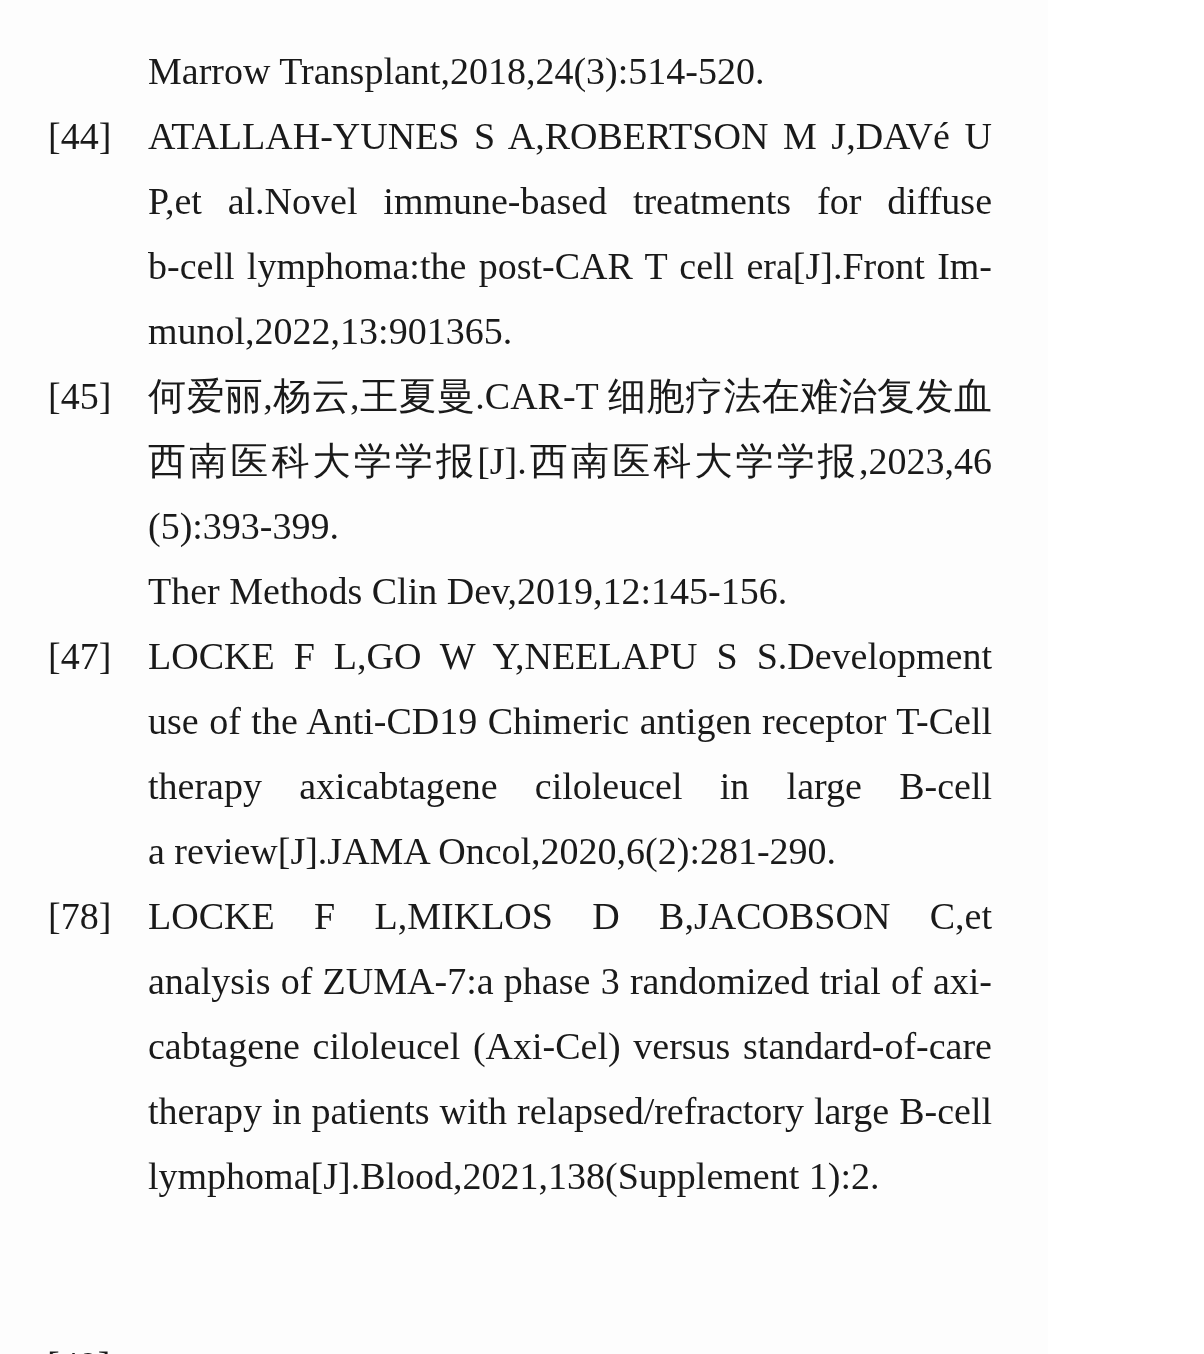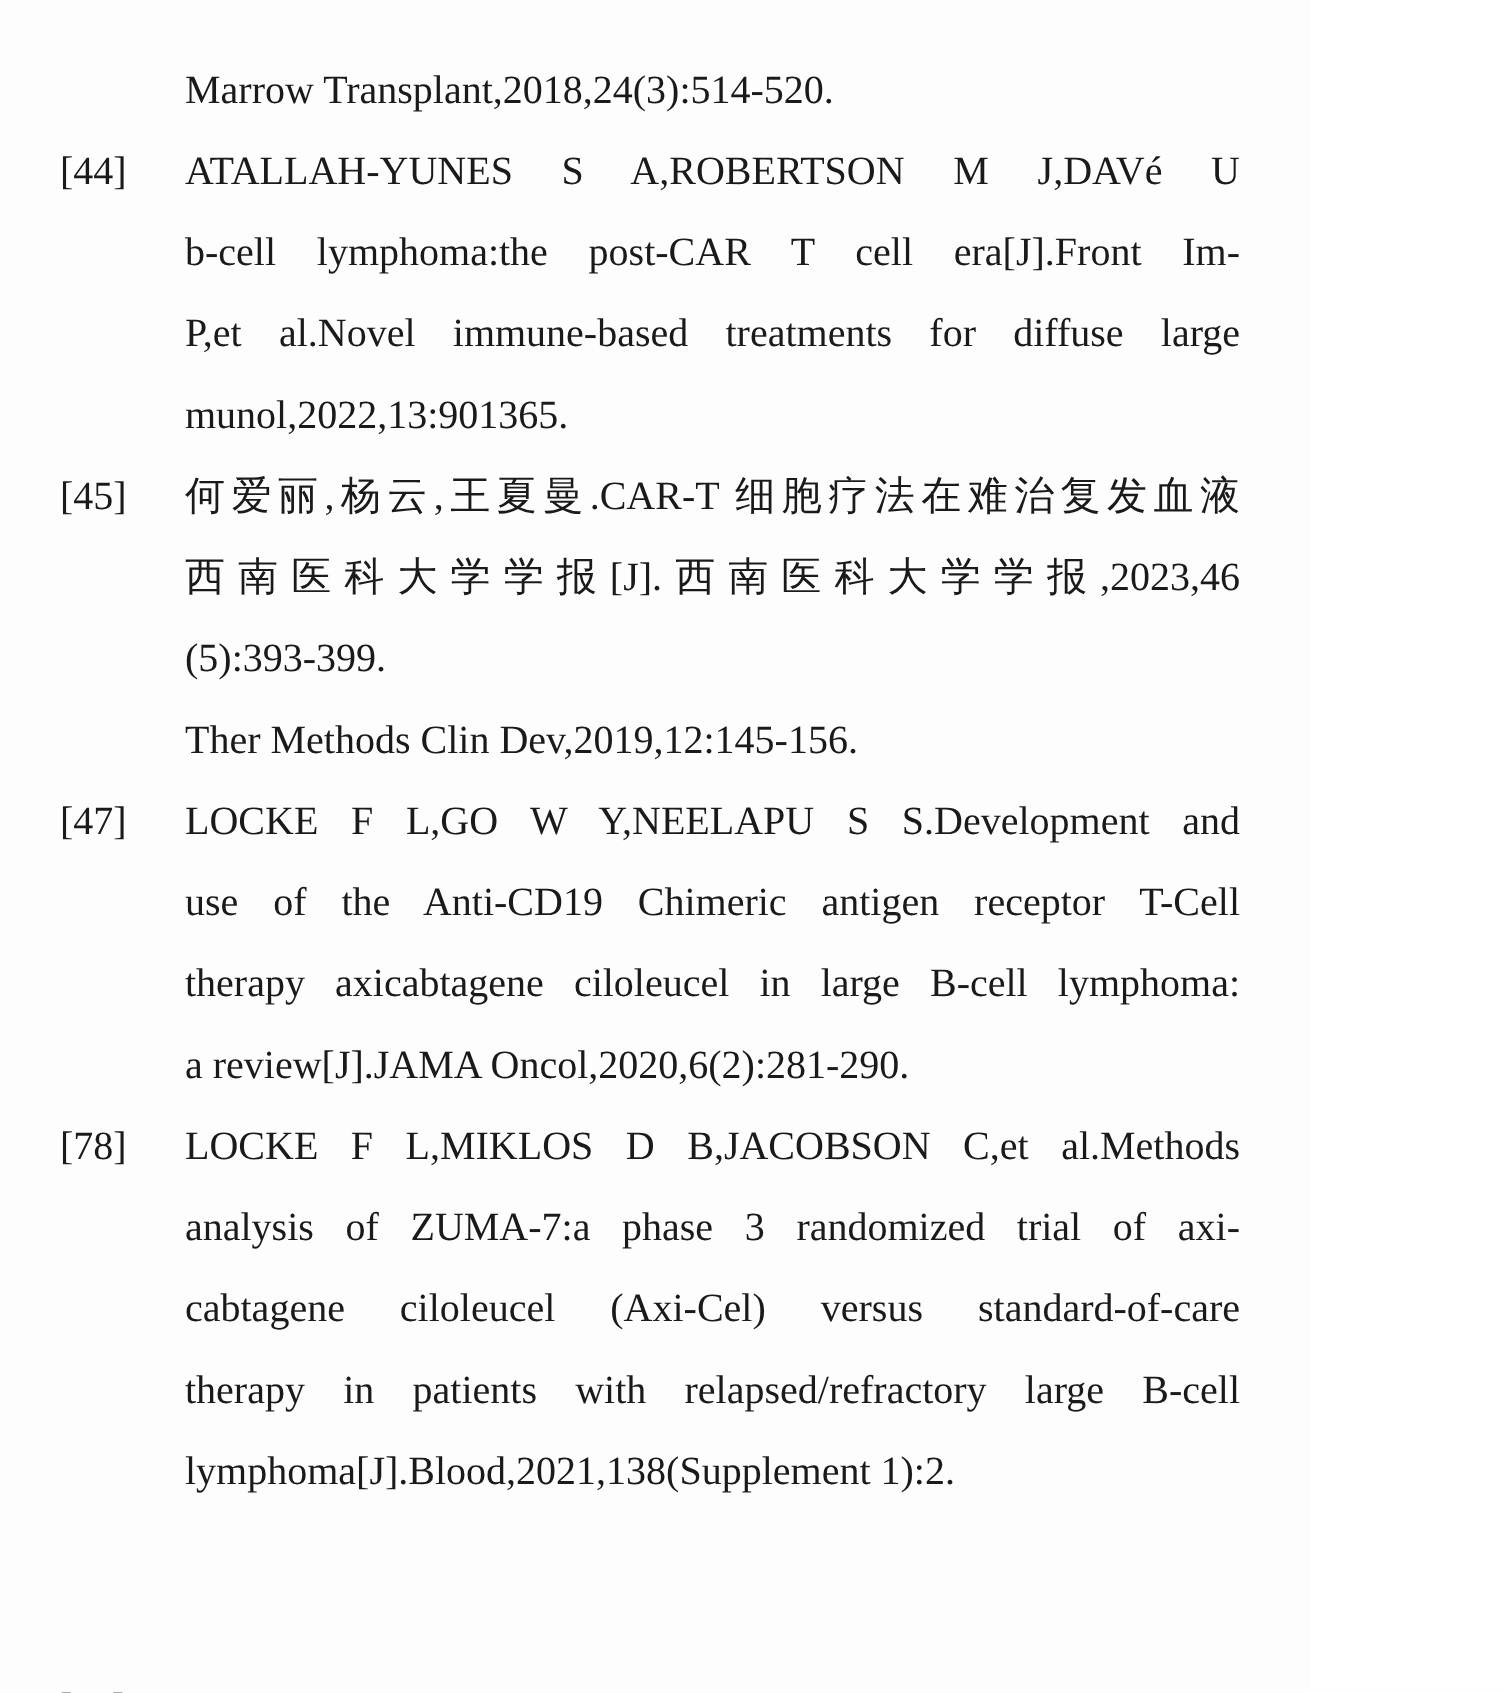--- a/index.html
+++ b/index.html
@@ -5,21 +5,21 @@
   html, body { margin: 0; padding: 0; }
   .page {
     position: relative;
     width: 1048px;
     height: 1354px;
     background: #fdfdfd;
     overflow: hidden;
     box-sizing: border-box;
     padding-top: 39px;
     font-family: "Liberation Serif", "DejaVu Serif", serif;
-    font-size: 32px;
+    font-size: 38px;
     color: #1a1a1a;
   }
   .ref { position: relative; }
   .row {
     position: relative;
     height: 65px;
     line-height: 65px;
     padding-left: 148px;
     padding-right: 56px;
     white-space: nowrap;
@@ -62,24 +62,24 @@
       <div class="txt left">Marrow Transplant,2018,24(3):514-520.</div>
     </div>
   </div>
 
   <div class="ref">
     <div class="row">
       <span class="lbl">[44]</span>
       <div class="txt justify">ATALLAH-YUNES S A,ROBERTSON M J,DAVé U</div>
     </div>
     <div class="row">
-      <div class="txt justify">b-cell lymphoma:the post-CAR T cell era[J].Front Im-</div>
+      <div class="txt justify">P,et al.Novel immune-based treatments for diffuse large</div>
     </div>
     <div class="row">
-      <div class="txt justify">P,et al.Novel immune-based treatments for diffuse large</div>
+      <div class="txt justify">b-cell lymphoma:the post-CAR T cell era[J].Front Im-</div>
     </div>
     <div class="row">
       <div class="txt left">munol,2022,13:901365.</div>
     </div>
   </div>
 
   <div class="ref">
     <div class="row">
       <span class="lbl">[45]</span>
       <div class="txt justify">何爱丽,杨云,王夏曼.CAR-T 细胞疗法在难治复发血液</div>

